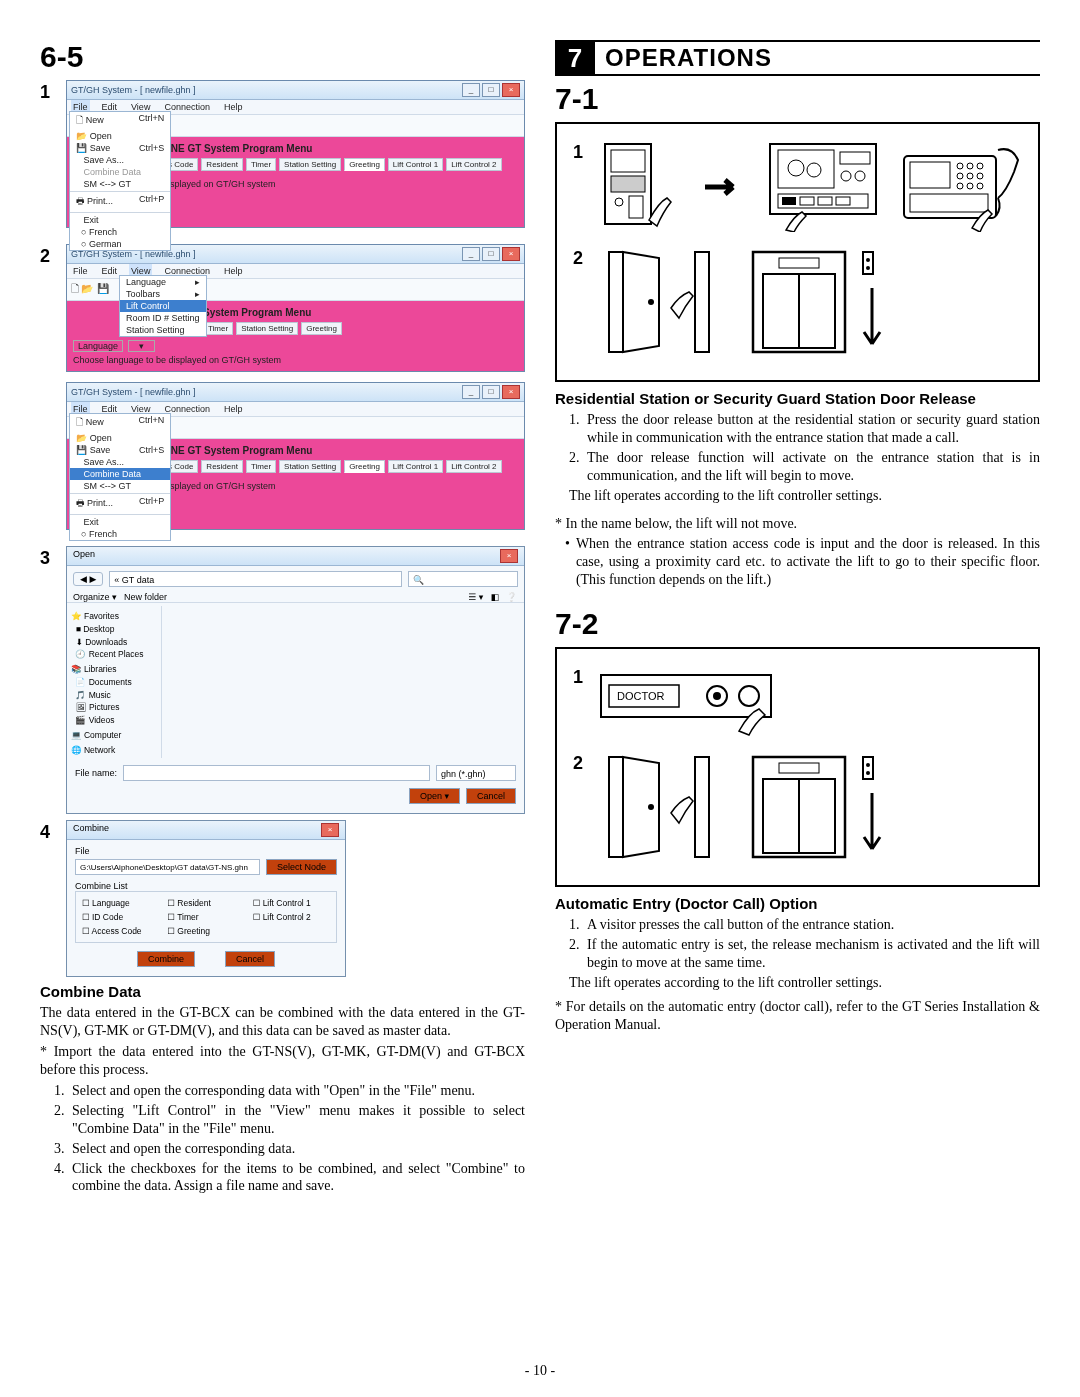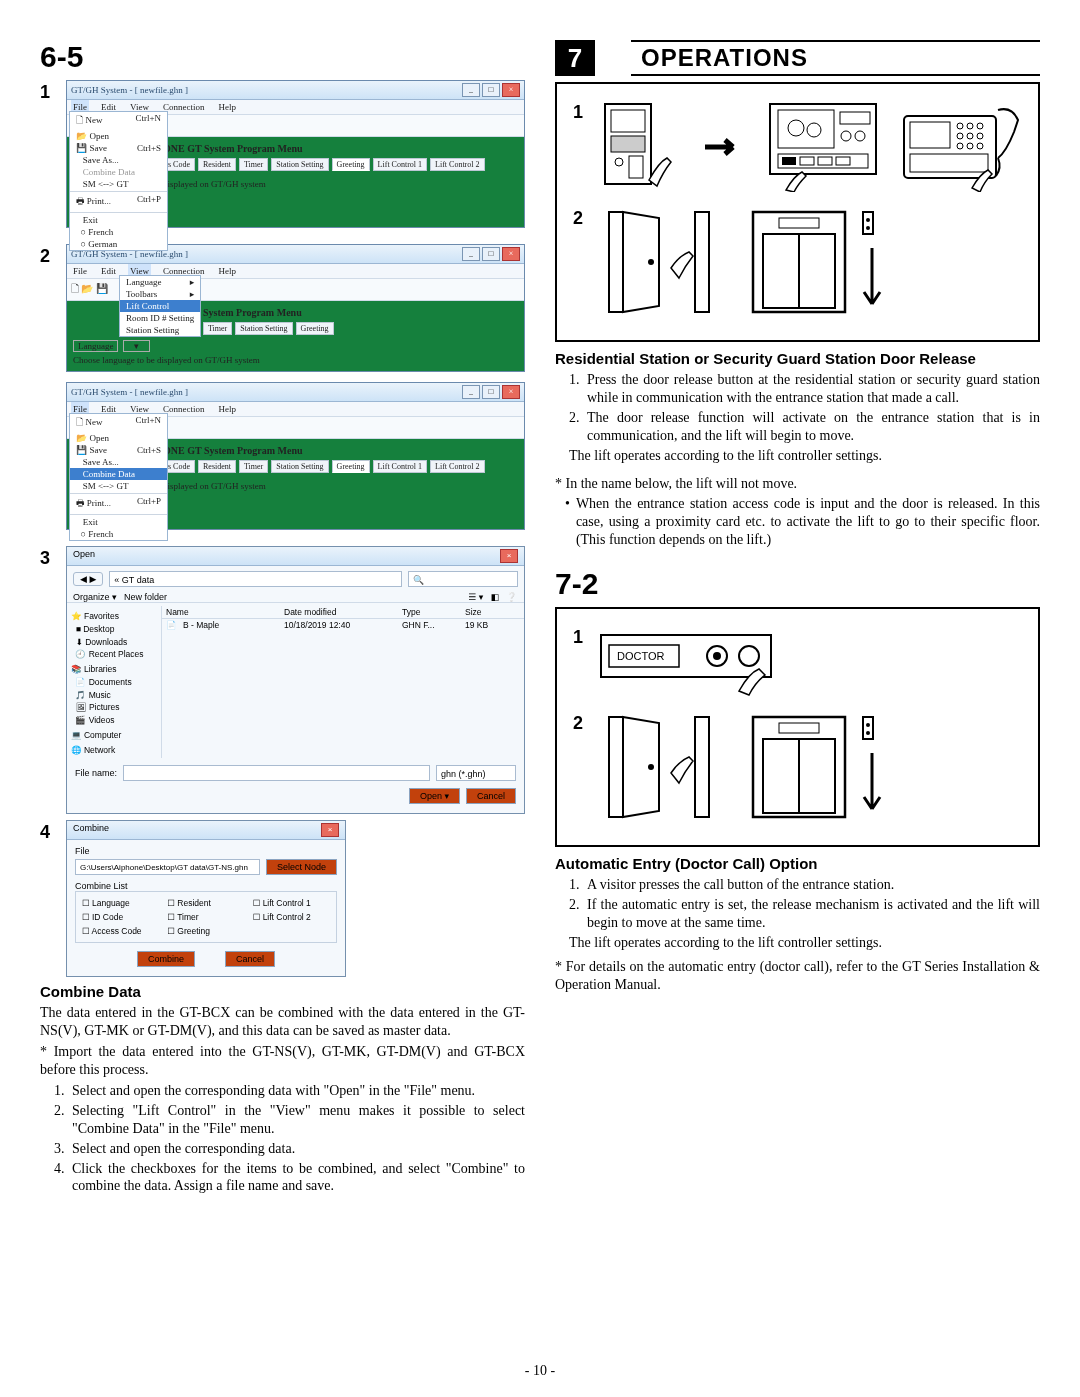--- a/index.html
+++ b/index.html
@@ -37,37 +37,36 @@
   }
   .operations-title {
     border-top: 2px solid #000;
     border-bottom: 2px solid #000;
     flex: 1;
     padding: 2px 10px;
     font-family: Arial, Helvetica, sans-serif;
     font-weight: bold;
     font-size: 24px;
     letter-spacing: 1px;
-    margin-left: 36px;
   }
   .step-row { display: flex; gap: 8px; margin-bottom: 6px; }
   .step-num {
     font-family: Arial, Helvetica, sans-serif;
     font-weight: bold;
     font-size: 18px;
     width: 18px;
     padding-top: 2px;
   }
   .step-body { flex: 1; }
 
   
   .win {
     border: 1px solid #6b8aad;
-    background: #15803d;
-    font-family: Liberation Serif, serif;
+    background: #ec4899;
+    font-family: Liberation Sans, sans-serif;
     font-size: 9px;
     color: #222;
     margin-bottom: 10px;
   }
   .win-titlebar {
     background: linear-gradient(#eaf3fb, #cde3f7);
     padding: 2px 4px;
     display: flex;
     align-items: center;
     justify-content: space-between;
@@ -469,35 +468,20 @@
               <div>&nbsp;&nbsp;⬇ <span>Downloads</span></div>
               <div>&nbsp;&nbsp;🕘 <span>Recent Places</span></div>
               <div class="grp">📚 <span>Libraries</span></div>
               <div>&nbsp;&nbsp;📄 <span>Documents</span></div>
               <div>&nbsp;&nbsp;🎵 <span>Music</span></div>
               <div>&nbsp;&nbsp;🖼 <span>Pictures</span></div>
               <div>&nbsp;&nbsp;🎬 <span>Videos</span></div>
               <div class="grp">💻 <span>Computer</span></div>
               <div class="grp">🌐 <span>Network</span></div>
             </div>
-            <div style="flex:1;">
-              <div class="open-list-header">
-                <span style="flex:2;">Name</span>
-                <span style="flex:2;">Date modified</span>
-                <span style="flex:1;">Type</span>
-                <span style="flex:1;">Size</span>
-              </div>
-              <div class="open-list-header" style="border:none;">
-                <span style="flex:2;">📄 <span>B - Maple</span></span>
-                <span style="flex:2;">10/18/2019 12:40</span>
-                <span style="flex:1;">GHN F...</span>
-                <span style="flex:1;">19 KB</span>
-              </div>
-              <div style="height:60px;"></div>
-            </div>
           </div>
           <div class="dlg-row" style="padding:4px 8px;">
             <span>File name:</span>
             <div class="dlg-field"></div>
             <div class="dlg-field" style="flex:0 0 80px;">ghn (*.ghn)</div>
           </div>
           <div class="dlg-row" style="padding:0 8px 6px 8px; justify-content:flex-end;">
             <button class="dlg-btn">Open ▾</button>
             <button class="dlg-btn">Cancel</button>
           </div>
@@ -562,20 +546,21 @@
           </div>
       </div>
     </div>
   </div>
 
   <div class="col">
     <div class="operations-header">
       <div class="operations-num">7</div>
       <div class="operations-title">OPERATIONS</div>
     </div>
+    <div class="section-num">7-1</div>
 
     <div class="diagram-box">
       <div class="diagram-row">
         <div class="diagram-num">1</div>
         <div class="devices">
 
           <svg width="80" height="90">
             <rect x="6" y="2" width="46" height="80" fill="#fff" stroke="#000" stroke-width="2"></rect>
             <rect x="12" y="8" width="34" height="22" fill="none" stroke="#000"></rect>
             <rect x="12" y="34" width="34" height="16" fill="#ccc" stroke="#000"></rect>

